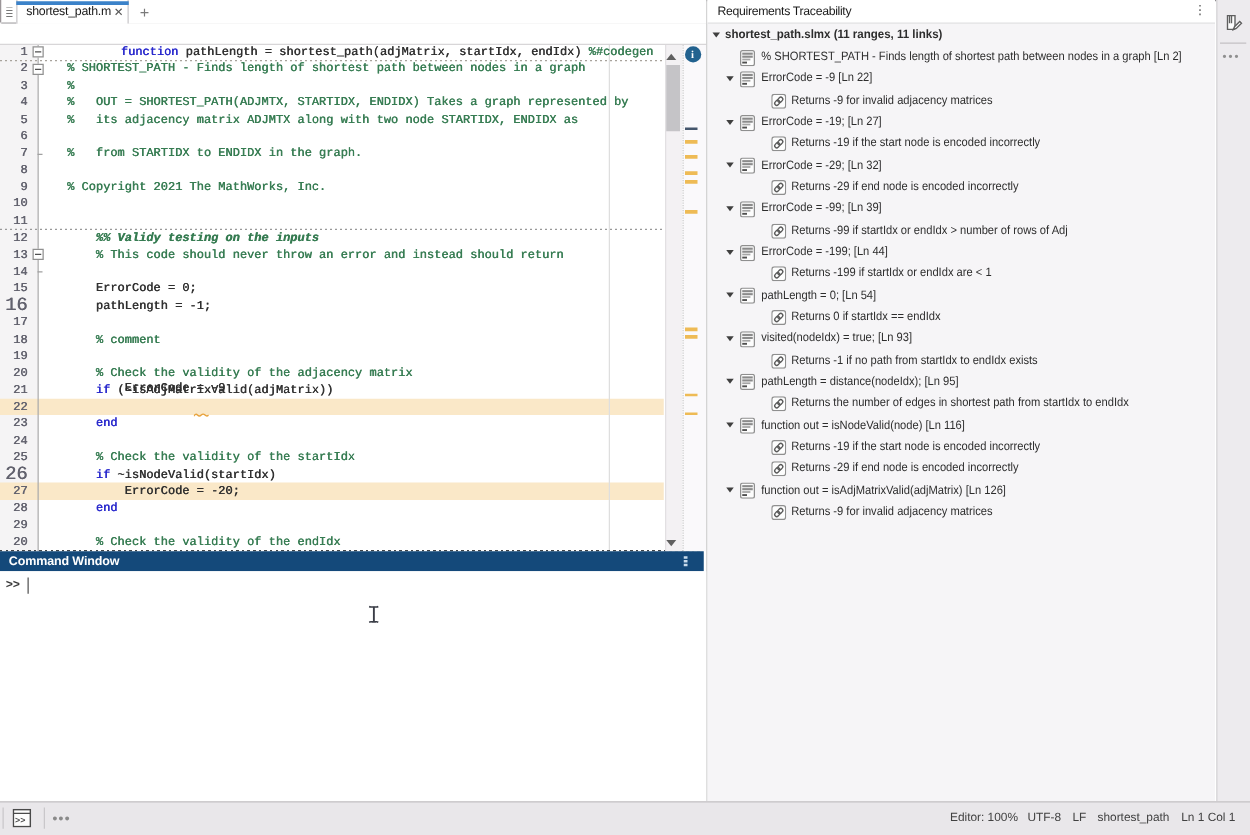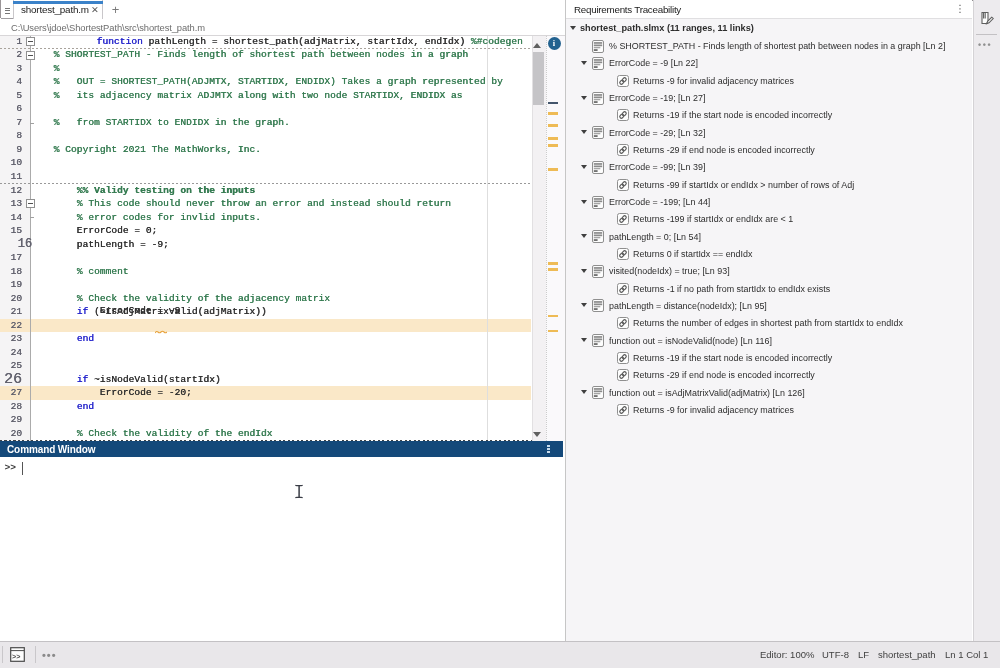--- a/index.html
+++ b/index.html
@@ -19,21 +19,20 @@
 <div class="abs" style="left:1px;top:1px;width:12px;height:17px;background:#ffffff;border-bottom:1px solid #9f9da0;border-right:1px solid #c9c7ca;"></div>
 <div class="abs" style="left:5px;top:5.5px;width:5px;height:8px;background:repeating-linear-gradient(0deg,#777 0,#777 1px,transparent 1px,transparent 2.6px);"></div>
 
 <div class="abs" style="left:0;top:0;width:1px;height:18px;background:#9a9598;"></div>
 <div class="abs" style="left:13px;top:0;width:90px;height:18.5px;background:#ffffff;border-left:1px solid #c9c7ca;border-right:1px solid #c9c7ca;box-sizing:border-box;"></div>
 <div class="abs" style="left:13px;top:1px;width:90px;height:3px;background:#3b82c9;"></div>
 <div class="abs" style="left:21px;top:0;width:70px;height:18px;font-size:9.9px;letter-spacing:-0.2px;line-height:19px;color:#1a1a1a;">shortest_path.m</div>
 <div class="abs" style="left:89px;top:0;width:12px;height:18px;font-size:9.3px;line-height:21px;color:#555555;text-align:center;">✕</div>
 <div class="abs" style="left:108px;top:0;width:15px;height:18px;font-size:13px;line-height:20.5px;color:#7a7a7a;text-align:center;font-weight:400;">+</div>
 <div class="abs" style="left:0;top:19px;width:565px;height:17px;background:#ffffff;border-bottom:1px solid #d8d6d8;box-sizing:border-box;"></div>
-<div class="abs" style="left:11px;top:19px;height:17px;line-height:17px;font-size:9.4px;letter-spacing:-0.1px;color:#6d6d6d;">C:\Users\jdoe\ShortestPath\src\shortest_path.m</div>
 <div class="abs" style="left:0;top:36px;width:30px;height:405px;background:#f5f4f5;"></div>
 <div class="abs" style="left:0;top:318.6px;width:531px;height:13.51px;background:#fae8c8;"></div>
 <div class="abs" style="left:0;top:386.2px;width:531px;height:13.51px;background:#fae8c8;"></div>
 <div class="abs" style="left:30px;top:36px;width:1px;height:405px;background:#ababab;"></div>
 <div class="abs" style="left:487px;top:36px;width:1px;height:405px;background:#dedede;"></div>
 <div class="abs" style="left:0;top:47.9px;width:531px;height:1px;background:repeating-linear-gradient(90deg,#a8a39c 0,#a8a39c 2px,transparent 2px,transparent 4px);"></div>
 <div class="abs" style="left:0;top:183.0px;width:531px;height:1px;background:repeating-linear-gradient(90deg,#999 0,#999 2px,transparent 2px,transparent 4px);"></div>
 <div class="mono abs" style="left:0;top:0;width:531px;height:441px;font-size:9.6px;font-weight:400;text-shadow:0.35px 0 0 currentColor;">
 <div class="num" style="left:0;top:34.90px;font-size:9.6px;">1</div>
 <div class="row" style="left:53.6px;top:34.90px;color:#2f2f2f;margin-left:43px;"><span class="kw">function</span> pathLength = shortest_path(adjMatrix, startIdx, endIdx) <span class="cm">%#codegen</span></div>
@@ -47,43 +46,43 @@
 <div class="row" style="left:53.6px;top:88.94px;color:#2f2f2f;"><span class="cm">%   its adjacency matrix ADJMTX along with two node STARTIDX, ENDIDX as</span></div>
 <div class="num" style="left:0;top:102.45px;font-size:9.6px;">6</div>
 <div class="num" style="left:0;top:115.96px;font-size:9.6px;">7</div>
 <div class="row" style="left:53.6px;top:115.96px;color:#2f2f2f;"><span class="cm">%   from STARTIDX to ENDIDX in the graph.</span></div>
 <div class="num" style="left:0;top:129.47px;font-size:9.6px;">8</div>
 <div class="num" style="left:0;top:142.98px;font-size:9.6px;">9</div>
 <div class="row" style="left:53.6px;top:142.98px;color:#2f2f2f;"><span class="cm">% Copyright 2021 The MathWorks, Inc.</span></div>
 <div class="num" style="left:0;top:156.49px;font-size:9.6px;">10</div>
 <div class="num" style="left:0;top:170.00px;font-size:9.6px;">11</div>
 <div class="num" style="left:0;top:183.51px;font-size:9.6px;">12</div>
-<div class="row" style="left:53.6px;top:183.51px;color:#2f2f2f;">    <span class="cm" style="font-weight:700;">%% Validy testing on the inputs</span></div>
+<div class="row" style="left:53.6px;top:183.51px;color:#2f2f2f;font-style:italic;">    <span class="cm" style="font-weight:700;">%% Validy testing on the inputs</span></div>
 <div class="num" style="left:0;top:197.02px;font-size:9.6px;">13</div>
 <div class="row" style="left:53.6px;top:197.02px;color:#2f2f2f;">    <span class="cm">% This code should never throw an error and instead should return</span></div>
 <div class="num" style="left:0;top:210.53px;font-size:9.6px;">14</div>
-<div class="row" style="left:53.6px;top:210.53px;color:#2f2f2f;">    <span class="cm">% error codes for invlid inputs.</span></div>
 <div class="num" style="left:0;top:224.04px;font-size:9.6px;">15</div>
 <div class="row" style="left:53.6px;top:224.04px;color:#2f2f2f;">    ErrorCode = 0;</div>
-<div class="num" style="left:0;top:237.55px;font-size:12px;padding-left:10px;">16</div>
-<div class="row" style="left:53.6px;top:237.55px;color:#2f2f2f;">    pathLength = -9;</div>
+<div class="num" style="left:0;top:237.55px;font-size:15px;">16</div>
+<div class="row" style="left:53.6px;top:237.55px;color:#2f2f2f;">    pathLength = -1;</div>
 <div class="num" style="left:0;top:251.06px;font-size:9.6px;">17</div>
 <div class="num" style="left:0;top:264.57px;font-size:9.6px;">18</div>
 <div class="row" style="left:53.6px;top:264.57px;color:#2f2f2f;">    <span class="cm">% comment</span></div>
 <div class="num" style="left:0;top:278.08px;font-size:9.6px;">19</div>
 <div class="num" style="left:0;top:291.59px;font-size:9.6px;">20</div>
 <div class="row" style="left:53.6px;top:291.59px;color:#2f2f2f;">    <span class="cm">% Check the validity of the adjacency matrix</span></div>
 <div class="num" style="left:0;top:305.10px;font-size:9.6px;">21</div>
 <div class="row" style="left:53.6px;top:305.10px;color:#2f2f2f;">    <span class="kw">if</span> (~isAdjMatrixValid(adjMatrix))</div>
 <div class="num" style="left:0;top:318.61px;font-size:9.6px;">22</div>
 <div class="row" style="left:53.6px;top:304px;color:#2f2f2f;">        ErrorCode = -9</div>
 <div class="num" style="left:0;top:332.12px;font-size:9.6px;">23</div>
 <div class="row" style="left:53.6px;top:332.12px;color:#2f2f2f;">    <span class="kw">end</span></div>
 <div class="num" style="left:0;top:345.63px;font-size:9.6px;">24</div>
 <div class="num" style="left:0;top:359.14px;font-size:9.6px;">25</div>
+<div class="row" style="left:53.6px;top:359.14px;color:#2f2f2f;">    <span class="cm">% Check the validity of the startIdx</span></div>
 <div class="num" style="left:0;top:372.65px;font-size:15px;">26</div>
 <div class="row" style="left:53.6px;top:372.65px;color:#2f2f2f;">    <span class="kw">if</span> ~isNodeValid(startIdx)</div>
 <div class="num" style="left:0;top:386.16px;font-size:9.6px;">27</div>
 <div class="row" style="left:53.6px;top:386.16px;color:#2f2f2f;">        ErrorCode = -20;</div>
 <div class="num" style="left:0;top:399.67px;font-size:9.6px;">28</div>
 <div class="row" style="left:53.6px;top:399.67px;color:#2f2f2f;">    <span class="kw">end</span></div>
 <div class="num" style="left:0;top:413.18px;font-size:9.6px;">29</div>
 <div class="num" style="left:0;top:426.69px;font-size:9.6px;">20</div>
 <div class="row" style="left:53.6px;top:426.69px;color:#2f2f2f;">    <span class="cm">% Check the validity of the endIdx</span></div>
 <div class="abs" style="left:25.5px;top:37.16px;width:9px;height:9px;background:#fff;border:1px solid #909090;box-sizing:border-box;"></div>

